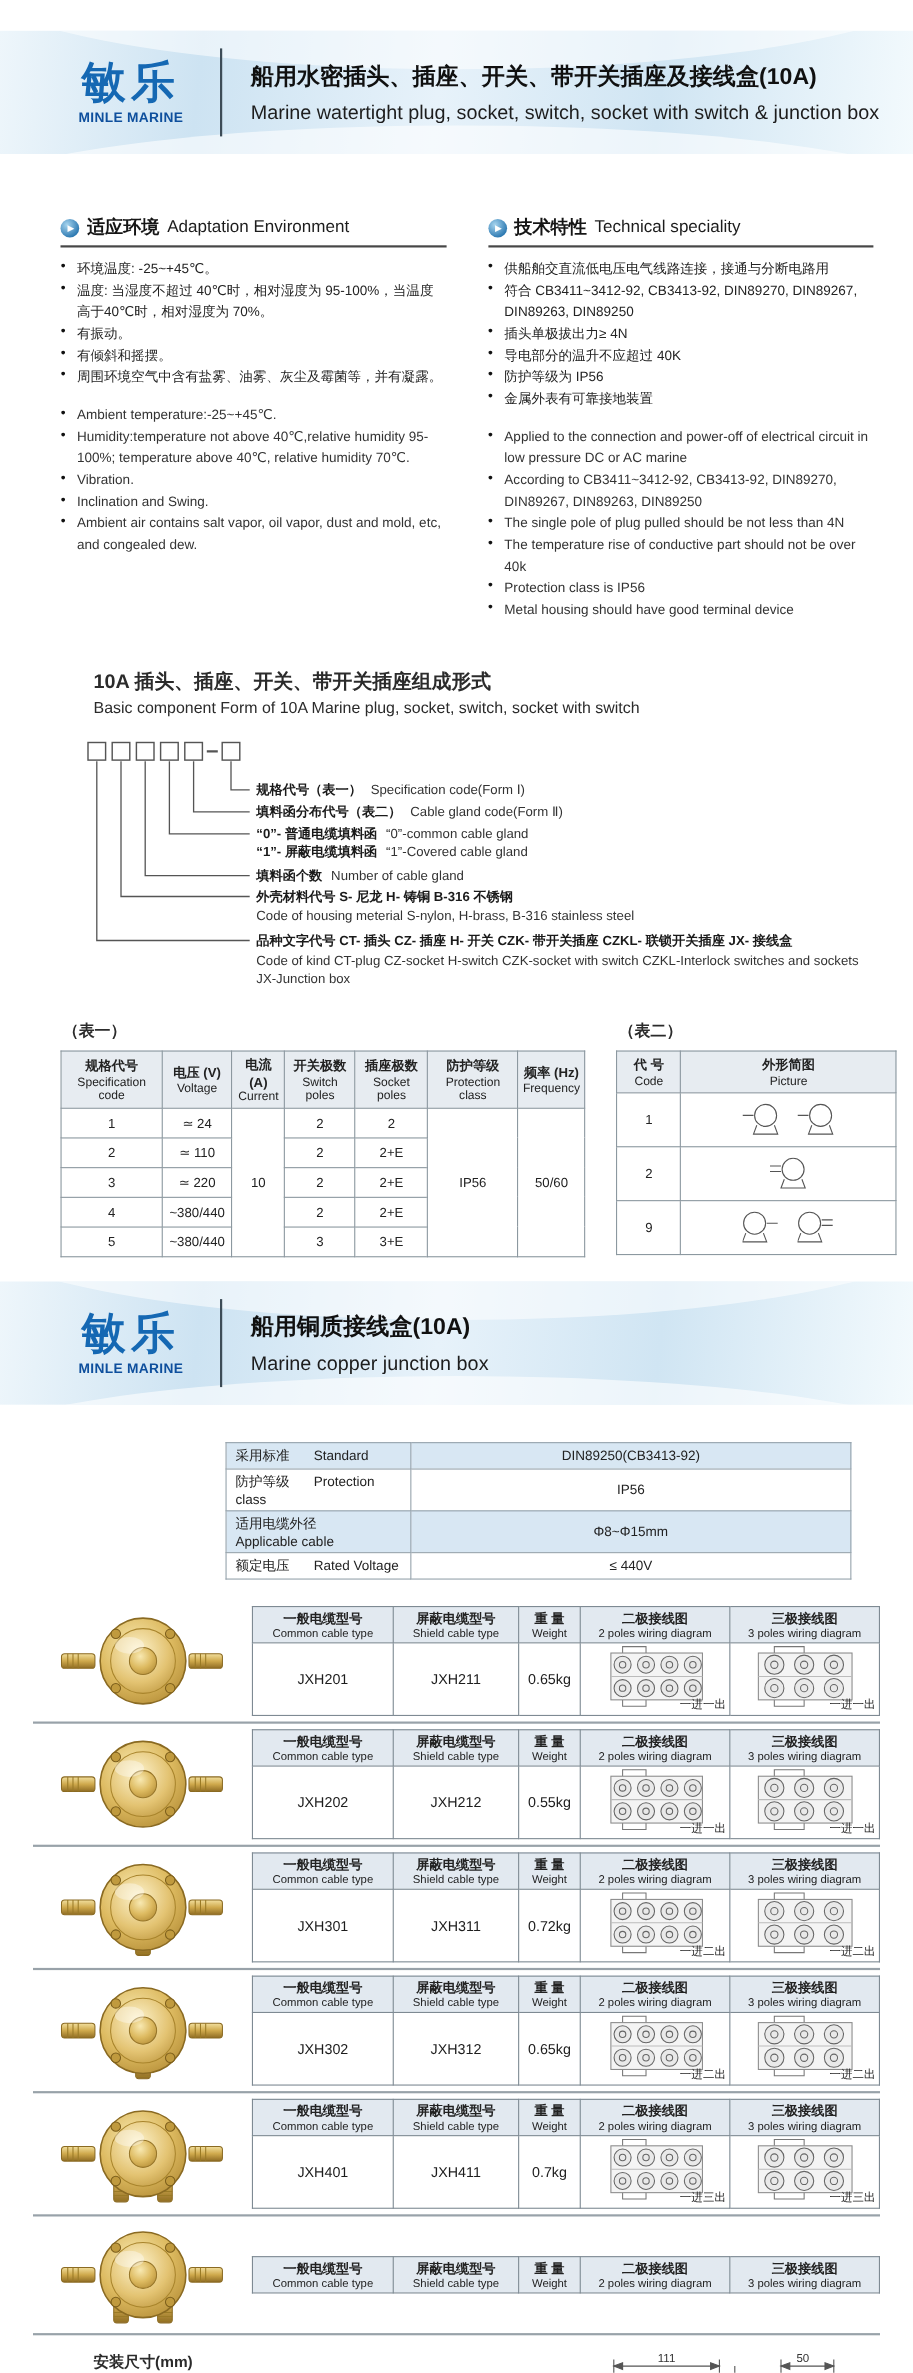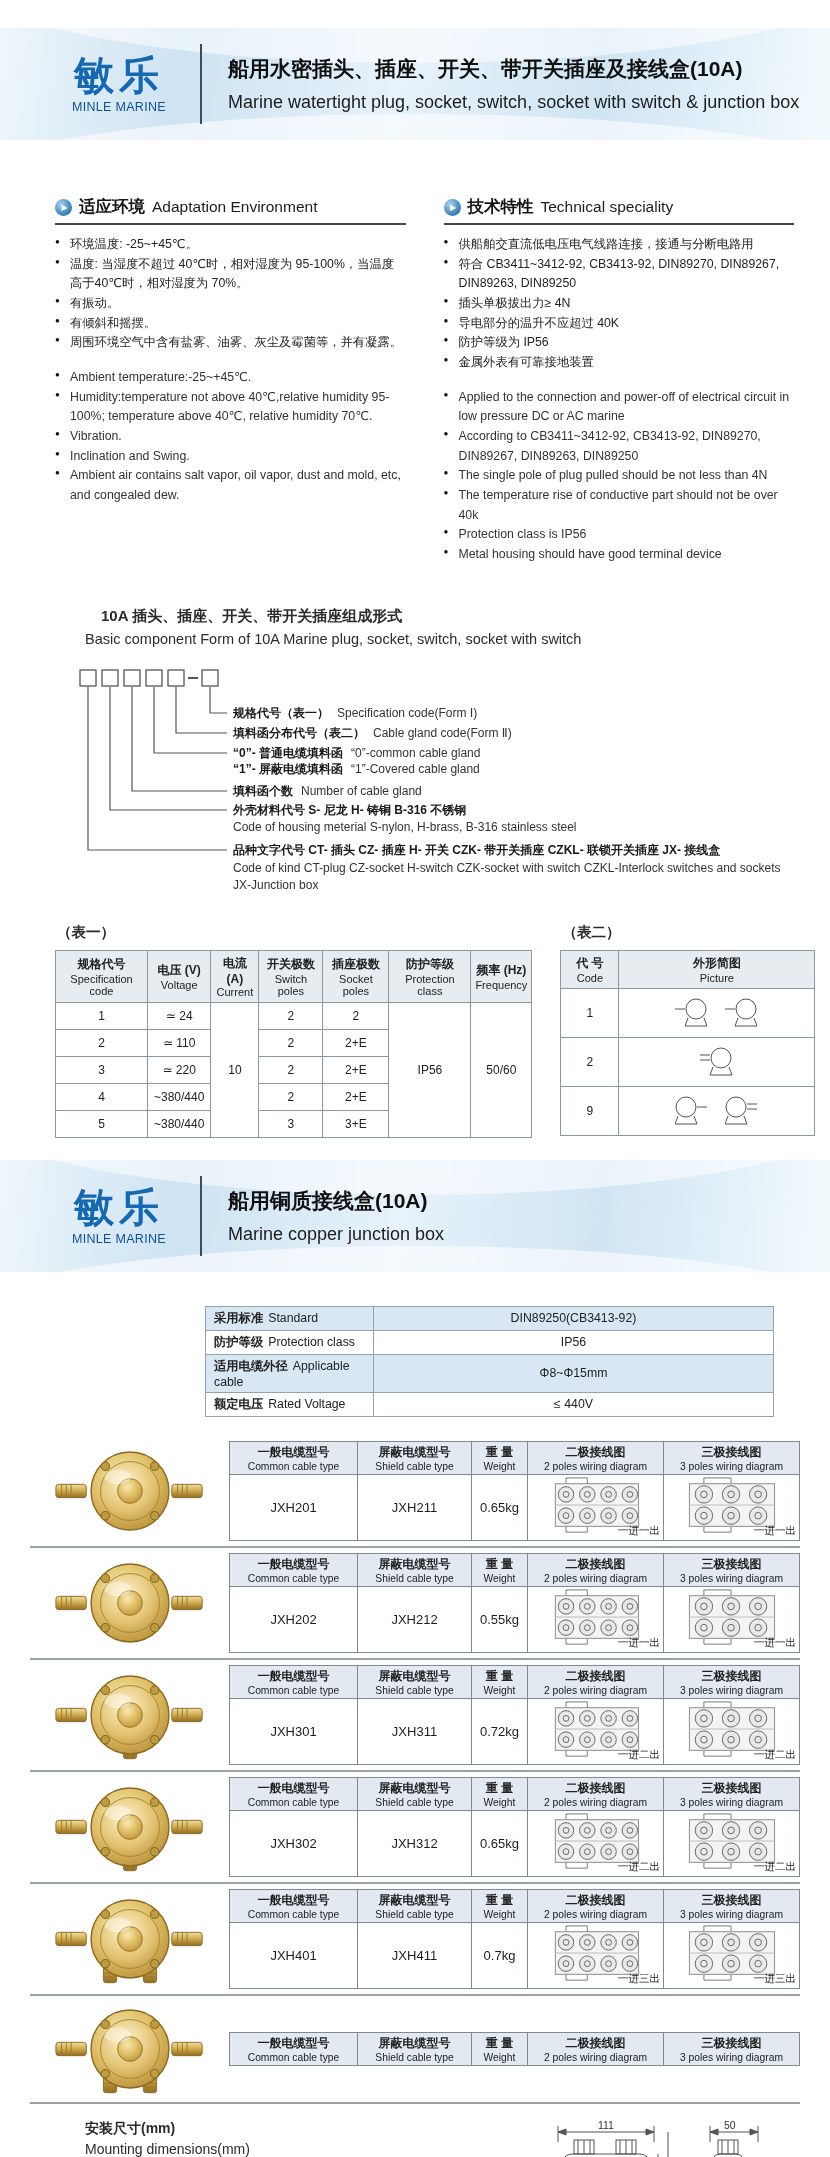--- a/index.html
+++ b/index.html
@@ -12,41 +12,41 @@
   
   .band { position:relative; height:112px; margin-top:28px; overflow:hidden;
     background:linear-gradient(96deg,#eef6fb 0%,#cde3f2 22%,#e7f2fa 48%,#d0e5f3 72%,#f3fafd 100%); }
   .band::before { content:""; position:absolute; left:-5%; top:-55px; width:110%; height:90px;
     background:rgba(255,255,255,.55); border-radius:0 0 50% 50%/0 0 100% 100%; }
   .band::after { content:""; position:absolute; left:-5%; bottom:-44px; width:110%; height:70px;
     background:rgba(255,255,255,.6); border-radius:50% 50% 0 0/100% 100% 0 0; }
   .band-inner { position:relative; z-index:2; display:flex; align-items:center; height:100%; padding-left:58px; }
   .logo { width:122px; text-align:center; }
   .logo-cn { font-size:40px; font-weight:bold; color:#1568b3; letter-spacing:5px; line-height:1.05; }
-  .logo-en { font-size:12.5px; font-weight:normal; color:#0e4f9d; margin-top:4px; letter-spacing:.3px; }
+  .logo-en { font-size:12.5px; font-weight:bold; color:#0e4f9d; margin-top:4px; letter-spacing:.3px; }
   .vline { width:2px; height:80px; background:#3d4c57; margin:0 26px 0 20px; }
   .titles .cn { font-size:21px; font-weight:bold; color:#101010; }
   .titles .en { font-size:18px; color:#1d1d1d; margin-top:9px; }
   
   .cols { display:flex; margin:56px 36px 0 55px; gap:38px; }
   .col { width:356px; }
   .sec-head { display:flex; align-items:center; gap:7px; border-bottom:2px solid #474747; padding-bottom:5px; }
   .sec-icon { width:17px; height:17px; min-width:17px; border-radius:50%;
     background:radial-gradient(circle at 35% 32%,#a6d4ee,#2a77b0 75%);
     color:#fff; font-size:8px; display:flex; align-items:center; justify-content:center; padding-left:2px; }
   .sec-cn { font-size:16.5px; font-weight:bold; color:#151515; }
   .sec-en { font-size:15.5px; color:#1c1c1c; }
   ul.bullets { list-style:none; margin:10px 0 0; padding:0; }
   .bullets li { position:relative; padding-left:15px; font-size:12.3px; line-height:1.6; color:#232323; }
   .bullets li::before { content:"●"; position:absolute; left:0; top:1px; font-size:8px; color:#111; }
   .bullets.en { margin-top:15px; }
   .bullets.en li { color:#333; }
   
   .comp-title { margin:42px 0 0 85px; }
-  .comp-title .cn { font-size:15px; font-weight:bold;margin-left:16px; }
+  .comp-title .cn { font-size:18px; font-weight:bold; }
   .comp-title .en { font-size:14.5px; margin-top:5px; }
   .diagram { position:relative; margin:20px 0 0 55px; height:232px; font-size:12px; }
   .diagram svg.lines { position:absolute; left:0; top:0; }
   .dlabel { position:absolute; left:178px; white-space:nowrap; }
   .dlabel .cn { font-weight:bold; margin-right:8px; color:#1a1a1a;text-align:center; }
   .dlabel .en { color:#333; }
   
   .forms { display:flex; margin:24px 0 0 55px; gap:28px; align-items:flex-start; }
   .form-cap { font-size:14.5px; font-weight:bold; margin:0 0 8px 2px; }
   table.t { border-collapse:collapse; }
@@ -54,21 +54,21 @@
   .t th { background:#e7ecf1; font-weight:normal; padding:4px 4px; font-size:11px; color:#222; }
   .t th .cn { display:block; font-weight:bold; font-size:12px; }
   .t td { font-size:12px; padding:0 6px; height:27px; color:#222; }
   .t2 td.pic { height:49px; }
   .picwrap { display:flex; gap:16px; justify-content:center; align-items:center; }
   
   table.spec { border-collapse:collapse; margin:34px 0 0 205px; }
   .spec td { border:1px solid #96a3ac; font-size:12.3px; padding:3px 8px; height:23px; color:#222; }
   .spec tr:nth-child(odd) { background:#d8e7f3; }
   .spec .lab { width:168px; }
-  .spec .lab .cn { font-weight:bold; margin-right:5px; }
+  .spec .lab .cn { font-weight:normal; margin-right:22px; }
   .spec .val { width:400px; text-align:center; }
   
   .products { margin:24px 30px 0 30px; }
   .prod-block { display:flex; align-items:center; }
   .prod-photo { width:200px; display:flex; justify-content:center; align-items:center; }
   table.pt { border-collapse:collapse; width:570px; table-layout:fixed; }
   .pt th { border:1px solid #7e8a93; background:#e2e9f0; padding:2px 1px; font-size:10.3px; font-weight:normal; color:#222; }
   .pt th .cn { display:block; font-size:12px; font-weight:bold; }
   .pt td { border:1px solid #7e8a93; text-align:center; font-size:13px; height:64px; position:relative; color:#1d1d1d; }
   .wd-label { position:absolute; right:3px; bottom:2px; font-size:10.5px; color:#222; }

